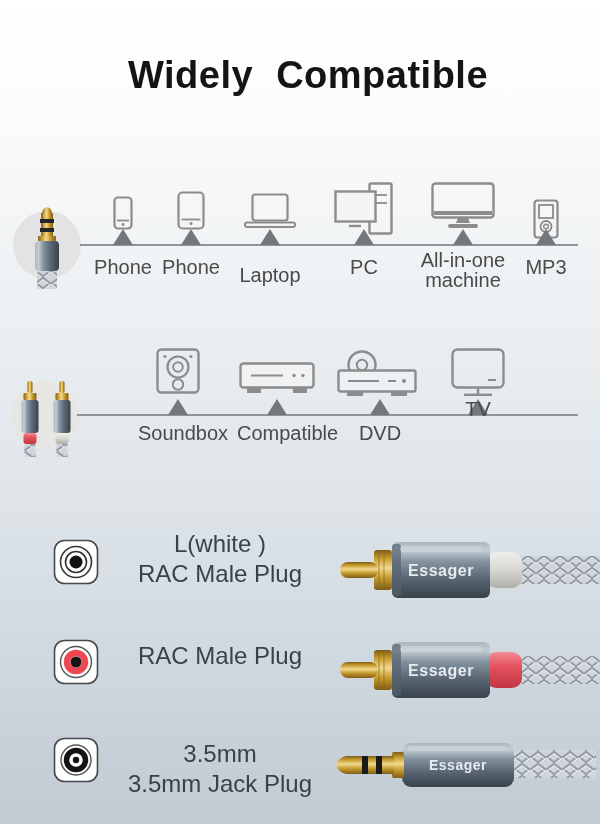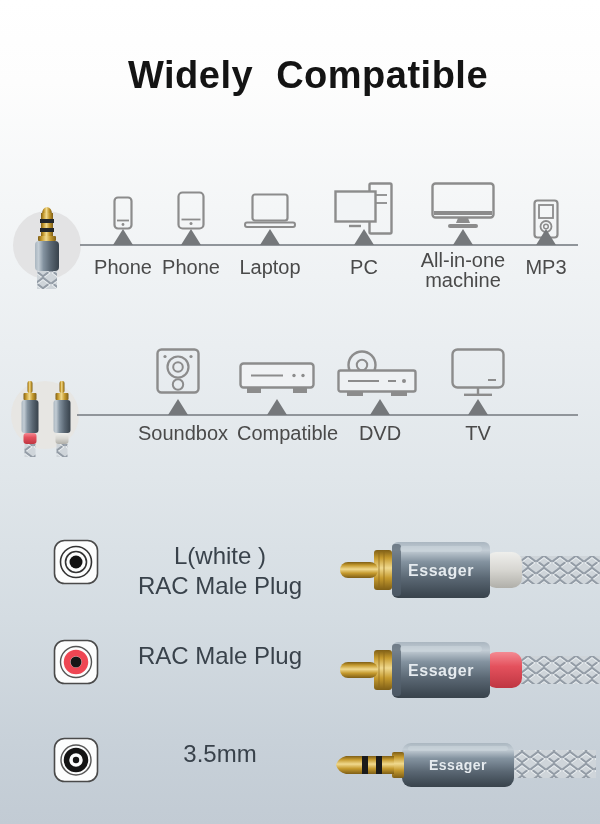--- a/index.html
+++ b/index.html
@@ -111,21 +111,21 @@
     <circle cx="14" cy="32.5" r="1.5" fill="#8c8c8c"></circle>
   </svg>
   <div class="tri" style="left:181px;top:229px"></div>
   <div class="dlabel" style="left:151px;top:257px;width:80px">Phone</div>
 
   <svg class="devicon" style="left:244px;top:193px" width="52" height="37" viewBox="0 0 52 37">
     <rect x="8.5" y="1.5" width="35" height="26" rx="2.5" fill="none" stroke="#8c8c8c" stroke-width="2.2"></rect>
     <path d="M3,29.5 h46 q2,0 2,2.2 q0,2.3 -2,2.3 h-46 q-2,0 -2,-2.3 q0,-2.2 2,-2.2 Z" fill="none" stroke="#8c8c8c" stroke-width="2"></path>
   </svg>
   <div class="tri" style="left:260px;top:229px"></div>
-  <div class="dlabel" style="left:230px;top:257px;width:80px">Laptop</div>
+  <div class="dlabel" style="left:230px;top:265px;width:80px">Laptop</div>
 
   <svg class="devicon" style="left:334px;top:182px" width="60" height="56" viewBox="0 0 60 56">
     <rect x="35.5" y="1.5" width="22" height="50" rx="1.5" fill="none" stroke="#8c8c8c" stroke-width="2.4"></rect>
     <line x1="41" y1="13" x2="53" y2="13" stroke="#8c8c8c" stroke-width="1.8"></line>
     <line x1="41" y1="21" x2="53" y2="21" stroke="#8c8c8c" stroke-width="1.8"></line>
     <rect x="1.5" y="9.5" width="40" height="30" fill="#f2f4f6" stroke="#8c8c8c" stroke-width="2.4"></rect>
     <line x1="15" y1="44" x2="27" y2="44" stroke="#8c8c8c" stroke-width="2.4"></line>
   </svg>
   <div class="tri" style="left:354px;top:229px"></div>
   <div class="dlabel" style="left:324px;top:257px;width:80px">PC</div>
@@ -202,29 +202,29 @@
   <div class="tri" style="left:370px;top:399px"></div>
   <div class="dlabel" style="left:340px;top:423px;width:80px">DVD</div>
 
   <svg class="devicon" style="left:451px;top:348px" width="54" height="50" viewBox="0 0 54 50">
     <rect x="1.5" y="1.5" width="51" height="38" rx="5" fill="none" stroke="#8c8c8c" stroke-width="2.4"></rect>
     <line x1="37" y1="32" x2="45" y2="32" stroke="#8c8c8c" stroke-width="2"></line>
     <line x1="27" y1="40" x2="27" y2="46" stroke="#8c8c8c" stroke-width="2.4"></line>
     <line x1="13" y1="46.8" x2="41" y2="46.8" stroke="#8c8c8c" stroke-width="2.4"></line>
   </svg>
   <div class="tri" style="left:468px;top:399px"></div>
-  <div class="dlabel" style="left:438px;top:423px;width:80px">TV</div>
+  <div class="dlabel" style="left:438px;top:399px;width:80px">TV</div>
 
   <svg class="spec-square" style="top:539px" width="46" height="46" viewBox="0 0 46 46">
     <rect x="1.5" y="1.5" width="43" height="43" rx="10" fill="#fcfdfd" stroke="#4a4a4a" stroke-width="1.6"></rect>
     <circle cx="23" cy="23" r="15.5" fill="none" stroke="#333" stroke-width="1.6"></circle>
     <circle cx="23" cy="23" r="10.5" fill="none" stroke="#333" stroke-width="1.6"></circle>
     <circle cx="23" cy="23" r="6.5" fill="#121212"></circle>
   </svg>
-  <div class="spec-text" style="top:541px">
+  <div class="spec-text" style="top:529px">
     <div>L(white )</div>
     <div>RAC Male Plug</div>
   </div>
   <svg class="cable" style="left:336px;top:531px" width="264" height="78">
     <rect x="178" y="25" width="86" height="28" fill="url(#braid)"></rect>
     <rect x="150" y="21" width="36" height="36" rx="10" fill="url(#reliefW)"></rect>
     <rect x="56" y="11" width="98" height="56" rx="6" fill="url(#metalV)"></rect>
     <rect x="56" y="13" width="9" height="52" rx="3" fill="#54616d" opacity="0.7"></rect>
     <rect x="64" y="15" width="82" height="6" rx="3" fill="#cfd9e0" opacity="0.5"></rect>
     <rect x="38" y="19" width="18" height="40" rx="3" fill="url(#goldV)"></rect>
@@ -257,20 +257,21 @@
   </svg>
 
   <svg class="spec-square" style="top:737px" width="46" height="46" viewBox="0 0 46 46">
     <rect x="1.5" y="1.5" width="43" height="43" rx="10" fill="#fcfdfd" stroke="#4a4a4a" stroke-width="1.6"></rect>
     <circle cx="23" cy="23" r="15" fill="none" stroke="#555" stroke-width="1.4"></circle>
     <circle cx="23" cy="23" r="9.5" fill="none" stroke="#141414" stroke-width="5.5"></circle>
     <circle cx="23" cy="23" r="3.2" fill="#141414"></circle>
   </svg>
   <div class="spec-text" style="top:739px">
     <div>3.5mm</div>
+    <div>3.5mm Jack Plug</div>
   </div>
   <svg class="cable" style="left:330px;top:727px" width="268" height="76">
     <rect x="182" y="23" width="84" height="28" fill="url(#braid)"></rect>
     <rect x="72" y="16" width="112" height="44" rx="9" fill="url(#metalV)"></rect>
     <rect x="78" y="19" width="100" height="5" rx="2.5" fill="#cdd7de" opacity="0.5"></rect>
     <rect x="62" y="25" width="12" height="26" rx="2" fill="url(#goldV)"></rect>
     <rect x="24" y="29" width="40" height="18" fill="url(#goldV)"></rect>
     <rect x="32" y="29" width="6" height="18" fill="#1a1a1a"></rect>
     <rect x="46" y="29" width="6" height="18" fill="#1a1a1a"></rect>
     <path d="M24,29 L16,29 Q8,31 6,38 Q8,45 16,47 L24,47 Z" fill="url(#goldV)"></path>

